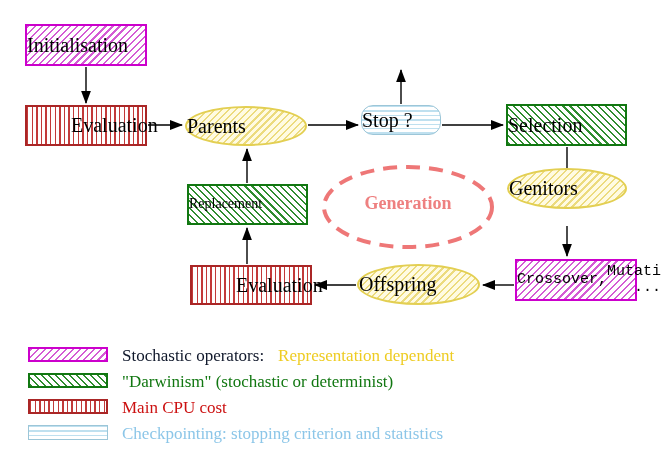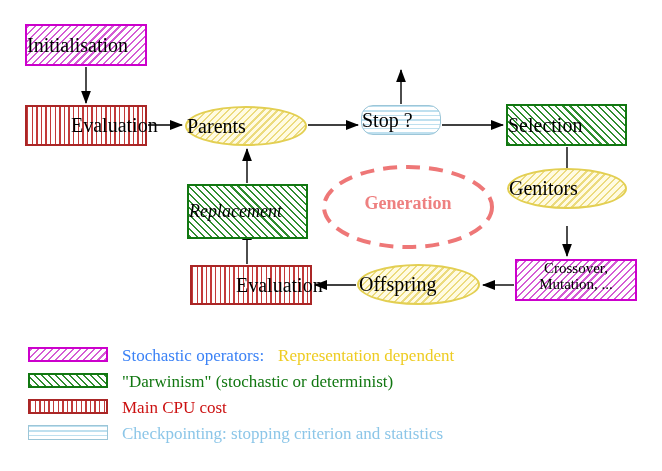--- a/index.html
+++ b/index.html
@@ -38,21 +38,21 @@
   .small-text{font-size:15px;}
   .generation-label{
     position:absolute;left:323px;top:193px;width:170px;text-align:center;
     color:#ee8080;font-size:18px;font-weight:bold;
   }
   
   .legend-swatch{position:absolute;left:28px;width:80px;height:15px;box-sizing:border-box;}
   .legend-text{
     position:absolute;left:122px;font-size:17px;line-height:17px;white-space:nowrap;
   }
-  .t-magenta{color:#3b82f6;}
+  .t-magenta{color:#0f172a;}
   .t-gold{color:#eecc22;margin-left:14px;}
   .t-green{color:#117711;}
   .t-red{color:#cc1111;}
   .t-blue{color:#8cc6e8;}
 </style>
 </head>
 <body>
 
 <div class="canvas">
 
@@ -96,34 +96,34 @@
 
 
   <div class="node hatch-green" style="left:506px;top:104px;width:121px;height:42px;">
     <span>Selection</span>
   </div>
 
   <div class="node ellipse-yellow" style="left:507px;top:168px;width:120px;height:41px;font-family:Liberation Serif, serif;">
     <span>Genitors</span>
   </div>
 
-  <div class="node hatch-magenta small-text" style="left:515px;top:259px;width:122px;height:42px;flex-direction:column;">
+  <div class="node hatch-magenta small-text" style="left:515px;top:259px;width:122px;height:42px;flex-direction:row;font-family:Liberation Mono, monospace;">
     <span>Crossover,</span>
     <span>Mutation, ...</span>
   </div>
 
   <div class="node ellipse-yellow" style="left:357px;top:264px;width:123px;height:41px;">
     <span>Offspring</span>
   </div>
 
   <div class="node stripe-red" style="left:190px;top:265px;width:122px;height:40px;">
     <span>Evaluation</span>
   </div>
 
-  <div class="node hatch-green" style="left:187px;top:184px;width:121px;height:55px;font-size:18px;font-style:italic;">
+  <div class="node hatch-green" style="left:187px;top:184px;width:121px;height:41px;font-size:14px;">
     <span>Replacement</span>
   </div>
 
   <div class="generation-label">Generation</div>
 
   <div class="legend-swatch hatch-magenta" style="top:347px;"></div>
   <div class="legend-text" style="top:347px;">
     <span class="t-magenta">Stochastic operators:</span><span class="t-gold">Representation dependent</span>
   </div>
 

